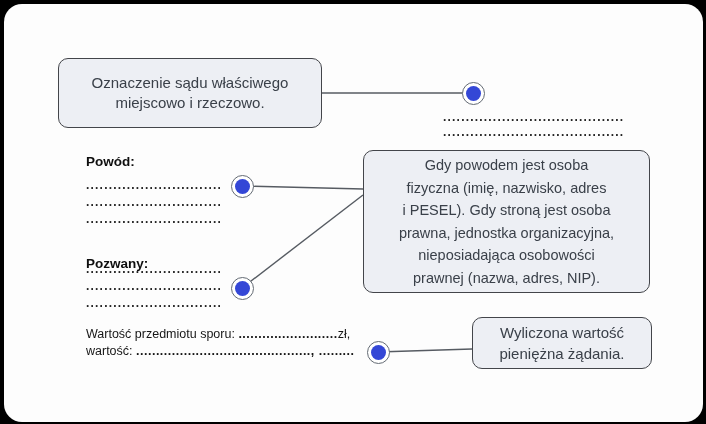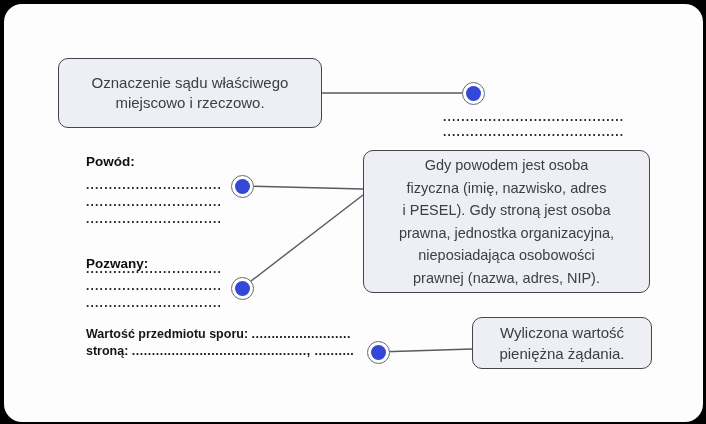--- a/index.html
+++ b/index.html
@@ -21,21 +21,21 @@
   .callout-court{left:58px;top:58px;width:264px;height:70px;font-size:15px;line-height:20px;padding:6px 12px;}
   .callout-parties{left:363px;top:150px;width:287px;height:143px;font-size:14.5px;line-height:22.5px;padding:6px 8px;white-space:pre-line;}
   .callout-value{left:472px;top:317px;width:180px;height:52px;font-size:15px;line-height:21px;padding:7px 10px;}
   .marker{
     position:absolute;width:23px;height:23px;box-sizing:border-box;
     border:1.5px solid #646b74;border-radius:50%;background:#fff;
     display:flex;align-items:center;justify-content:center;
   }
   .marker-core{width:15px;height:15px;border-radius:50%;background:#3447d6;}
   .doc-text{position:absolute;color:#111;white-space:nowrap;overflow:hidden;}
-  .bold{font-weight:700;}
+  .bold{font-weight:400;}
   .header-field{left:347px;top:54px;width:280px;font-size:13px;font-weight:700;color:#161616;}
   .dots-row{
     position:absolute;height:16px;font-size:12px;font-weight:700;color:#222;
     letter-spacing:1.2px;white-space:nowrap;overflow:hidden;
   }
   .field-label{position:absolute;font-size:13.5px;font-weight:700;color:#0e0e0e;white-space:nowrap;}
   .value-line{position:absolute;font-size:12.5px;color:#161616;white-space:nowrap;overflow:hidden;}
   .value-line .dots{font-weight:700;letter-spacing:0.5px;}
 </style>
 </head>
@@ -74,21 +74,21 @@
   <div class="field-label" style="left:86px;top:256px;">Pozwany:</div>
   <div class="dots-row" style="left:86px;top:262px;width:134px;">........................................</div>
   <div class="dots-row" style="left:86px;top:279px;width:134px;">........................................</div>
   <div class="dots-row" style="left:86px;top:296px;width:134px;">........................................</div>
 
   <div class="value-line" style="left:86px;top:327px;width:265px;">
     <span class="bold">Wartość przedmiotu sporu:</span>
     <span class="dots">.........................</span><span class="bold">zł,</span>
   </div>
   <div class="value-line" style="left:86px;top:344px;width:268px;">
-    <span class="bold">stroną:</span>
+    <span class="bold">wartość:</span>
     <span class="dots">............................................, .......................</span>
   </div>
 
   <div class="marker" style="left:461.5px;top:81.5px;">
     <div class="marker-core"></div>
   </div>
   <div class="marker" style="left:230.5px;top:174.5px;">
     <div class="marker-core"></div>
   </div>
   <div class="marker" style="left:230.5px;top:276.5px;">

